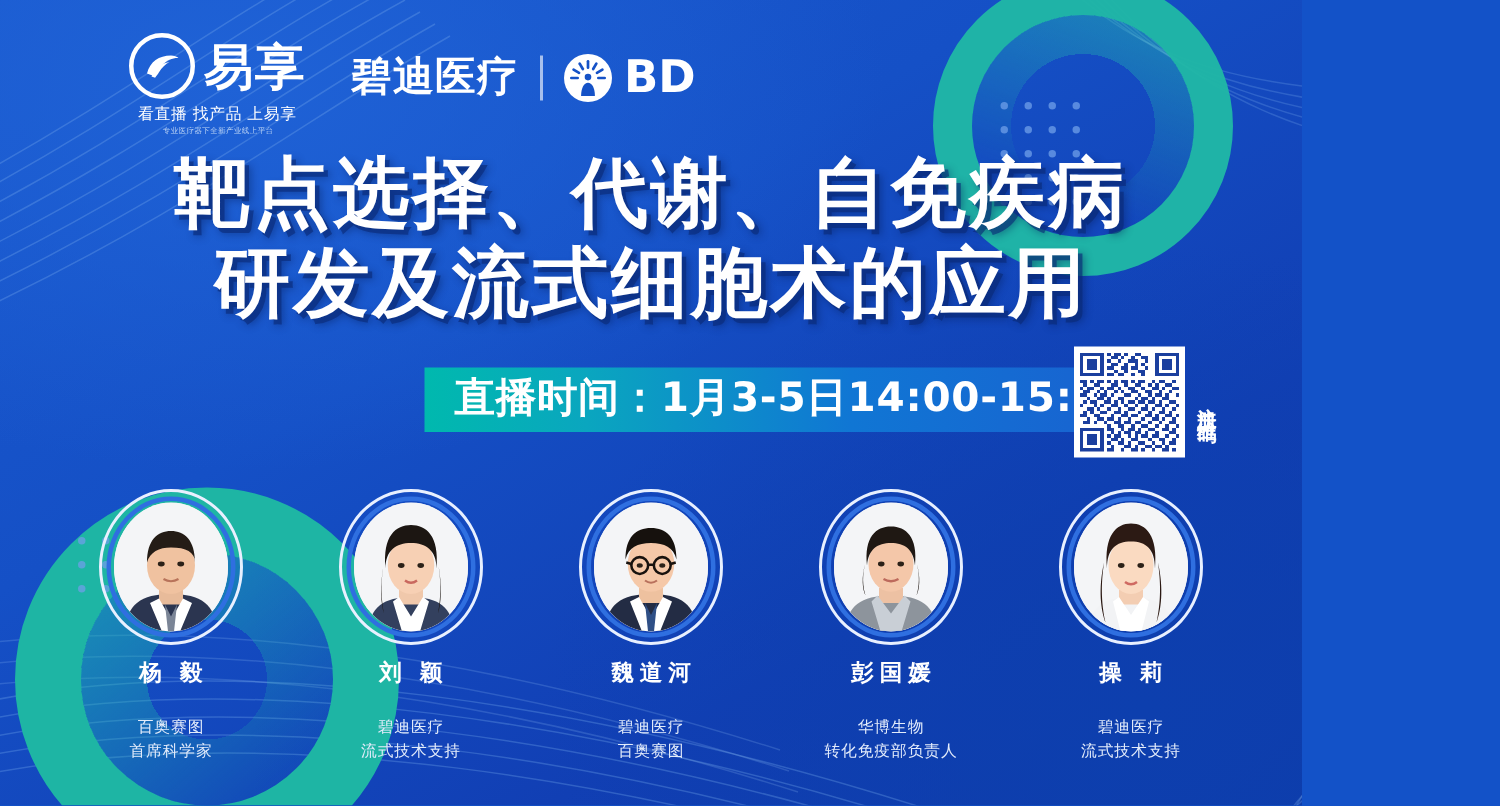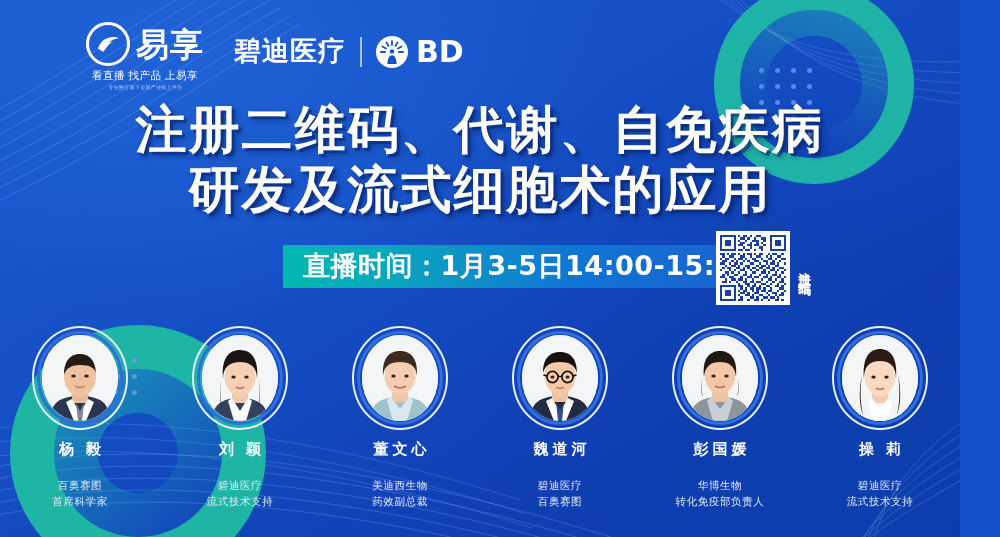--- a/index.html
+++ b/index.html
@@ -2,21 +2,21 @@
 <html><head>
 <meta charset="utf-8">
 <style>
   html,body{margin:0;padding:0;}
   body{
     width:1000px;height:537px;overflow:hidden;
     font-family:"Liberation Sans","DejaVu Sans",sans-serif;
     background:#1352c8;
   }
   .poster{
-    position:relative;width:960px;height:537px;overflow:hidden;
+    position:relative;width:868px;height:537px;overflow:hidden;
     background:
       radial-gradient(ellipse 700px 420px at 18% 10%, #1f62d6 0%, rgba(31,98,214,0) 62%),
       radial-gradient(ellipse 620px 480px at 88% 88%, #0d3fae 0%, rgba(13,63,174,0) 65%),
       linear-gradient(150deg,#1a59cf 0%,#1550c6 38%,#113fb4 72%,#0e3aa8 100%);
   }
 
   .ring{
     position:absolute;border-radius:50%;
     pointer-events:none;
   }
@@ -290,21 +290,21 @@
             </g>
           </svg>
         </div>
         <div class="bd-letters">BD</div>
       </div>
     </div>
 
   </div>
 
   <div class="title">
-    <div class="title-line">注册二维码、代谢、自免疾病</div>
+    <div class="title-line">靶点选择、代谢、自免疾病</div>
     <div class="title-line">研发及流式细胞术的应用</div>
   </div>
 
   <div class="time-banner">
     <div class="time-text">直播时间：1月3-5日14:00-15:00</div>
   </div>
 
   <div class="qr-wrap">
     <div class="qr-box">
       <svg viewBox="0 0 29 29" shape-rendering="crispEdges">
@@ -569,42 +569,20 @@
           </svg>
         </div>
       </div>
       <div class="sp-name">刘 颖</div>
       <div class="sp-org">
         <div>碧迪医疗</div>
         <div>流式技术支持</div>
       </div>
     </div>
 
-    <div class="speaker">
-      <div class="avatar-frame">
-        <div class="avatar">
-          <svg viewBox="0 0 76 86">
-            <rect width="76" height="86" fill="#f4f5f7"></rect>
-            <path d="M8,86 C8,69 18,62 38,62 C58,62 68,69 68,86 Z" fill="#9fc3cc"></path>
-            <path d="M30,57 h16 v10 h-16z" fill="#f0c4a6"></path>
-            <path d="M29,62 L38,74 L47,62 L51,65 L45,86 h-14 L25,65 Z" fill="#d9e8ec"></path>
-            <ellipse cx="38" cy="41" rx="15.5" ry="18.5" fill="#f6cdb0"></ellipse>
-            <path d="M21,41 C20,22 28,16 38,16 C48,16 56,22 55,41 C54,31 48,27 38,27 C28,27 22,31 21,41 Z" fill="#3a2a20"></path>
-            <ellipse cx="31.5" cy="41" rx="2.2" ry="1.6" fill="#2b2118"></ellipse>
-            <ellipse cx="44.5" cy="41" rx="2.2" ry="1.6" fill="#2b2118"></ellipse>
-            <path d="M32,51 q6,4 12,0" stroke="#c0645a" stroke-width="1.6" fill="none"></path>
-          </svg>
-        </div>
-      </div>
-      <div class="sp-name">董文心</div>
-      <div class="sp-org">
-        <div>美迪西生物</div>
-        <div>药效副总裁</div>
-      </div>
-    </div>
 
     <div class="speaker">
       <div class="avatar-frame">
         <div class="avatar">
           <svg viewBox="0 0 76 86">
             <rect width="76" height="86" fill="#f4f5f7"></rect>
             <path d="M8,86 C8,68 18,61 38,61 C58,61 68,68 68,86 Z" fill="#232c44"></path>
             <path d="M30,57 h16 v10 h-16z" fill="#eec19f"></path>
             <path d="M30,63 L38,77 L46,63 L52,66 L44,86 h-12 L24,66 Z" fill="#ffffff"></path>
             <path d="M34,67 L38,75 L42,67 L40,86 h-4 Z" fill="#2f4f86"></path>

